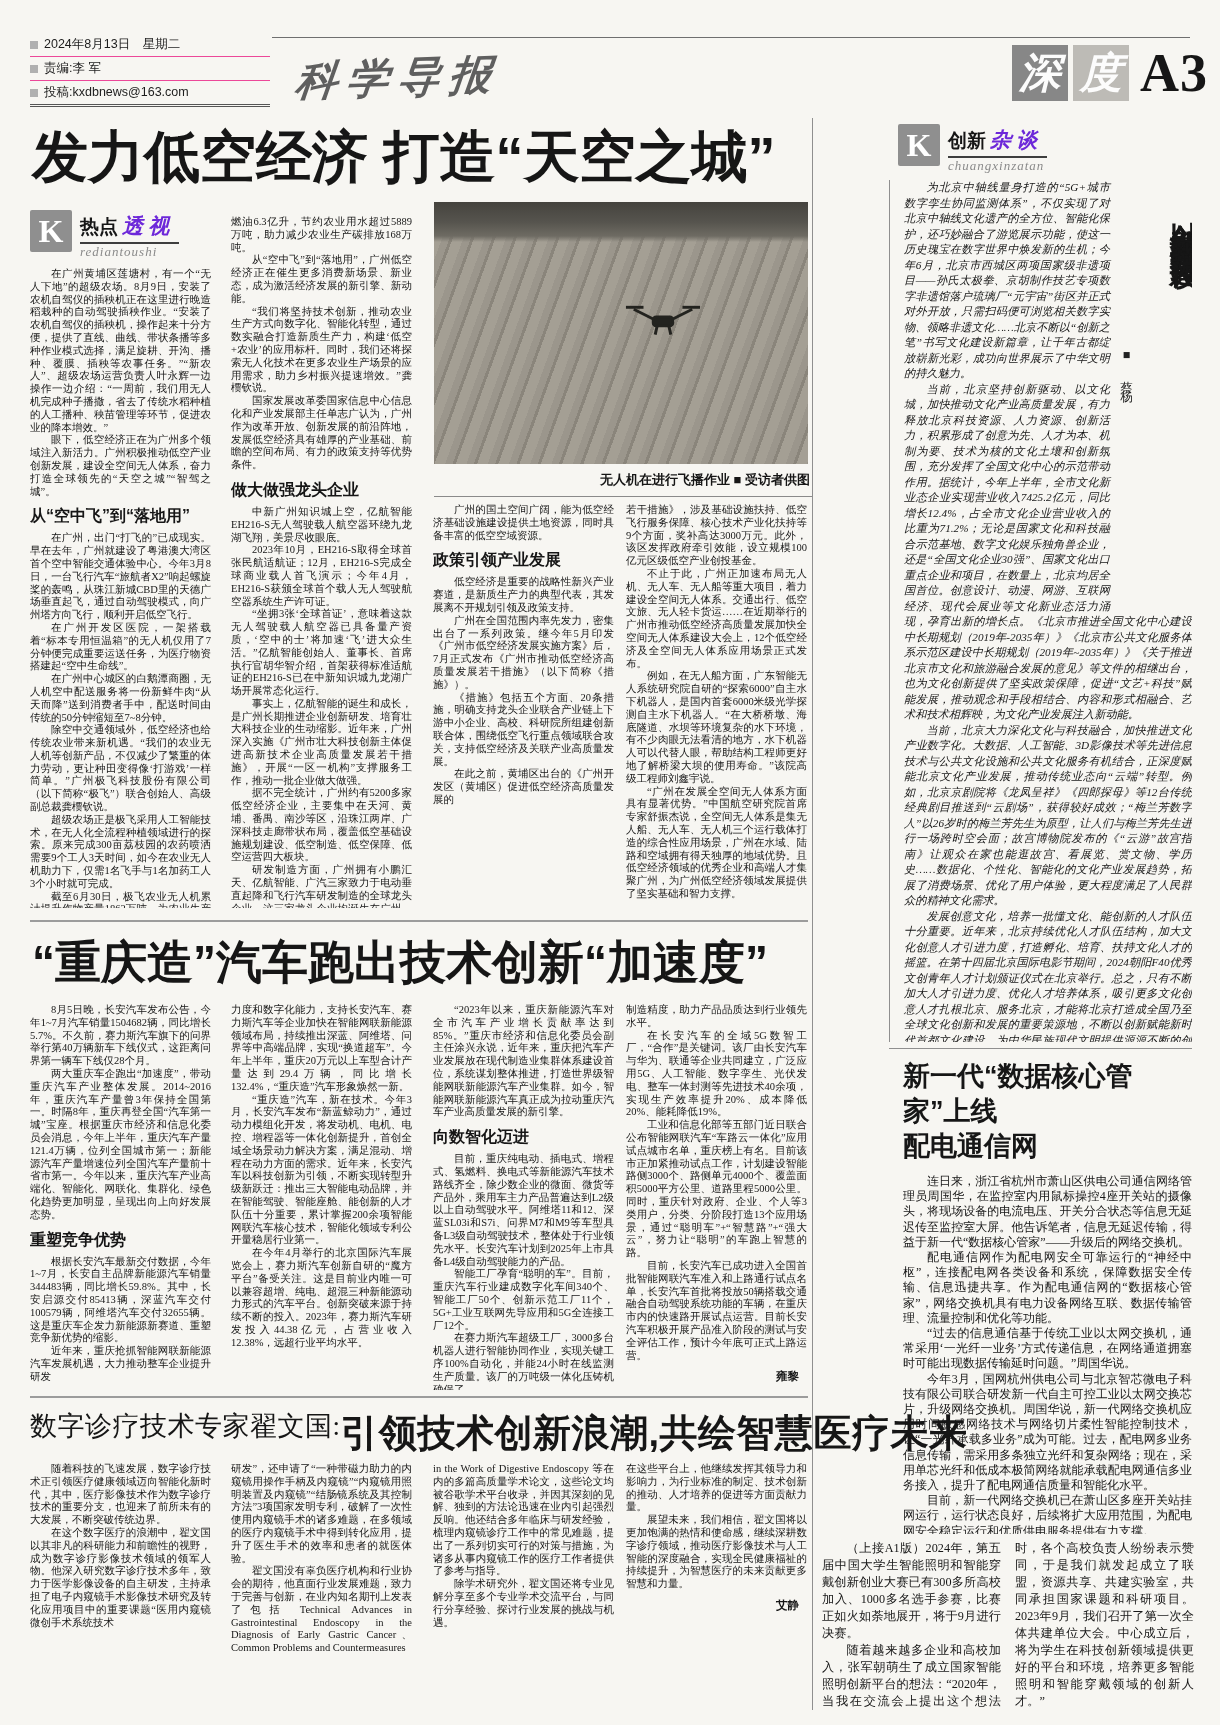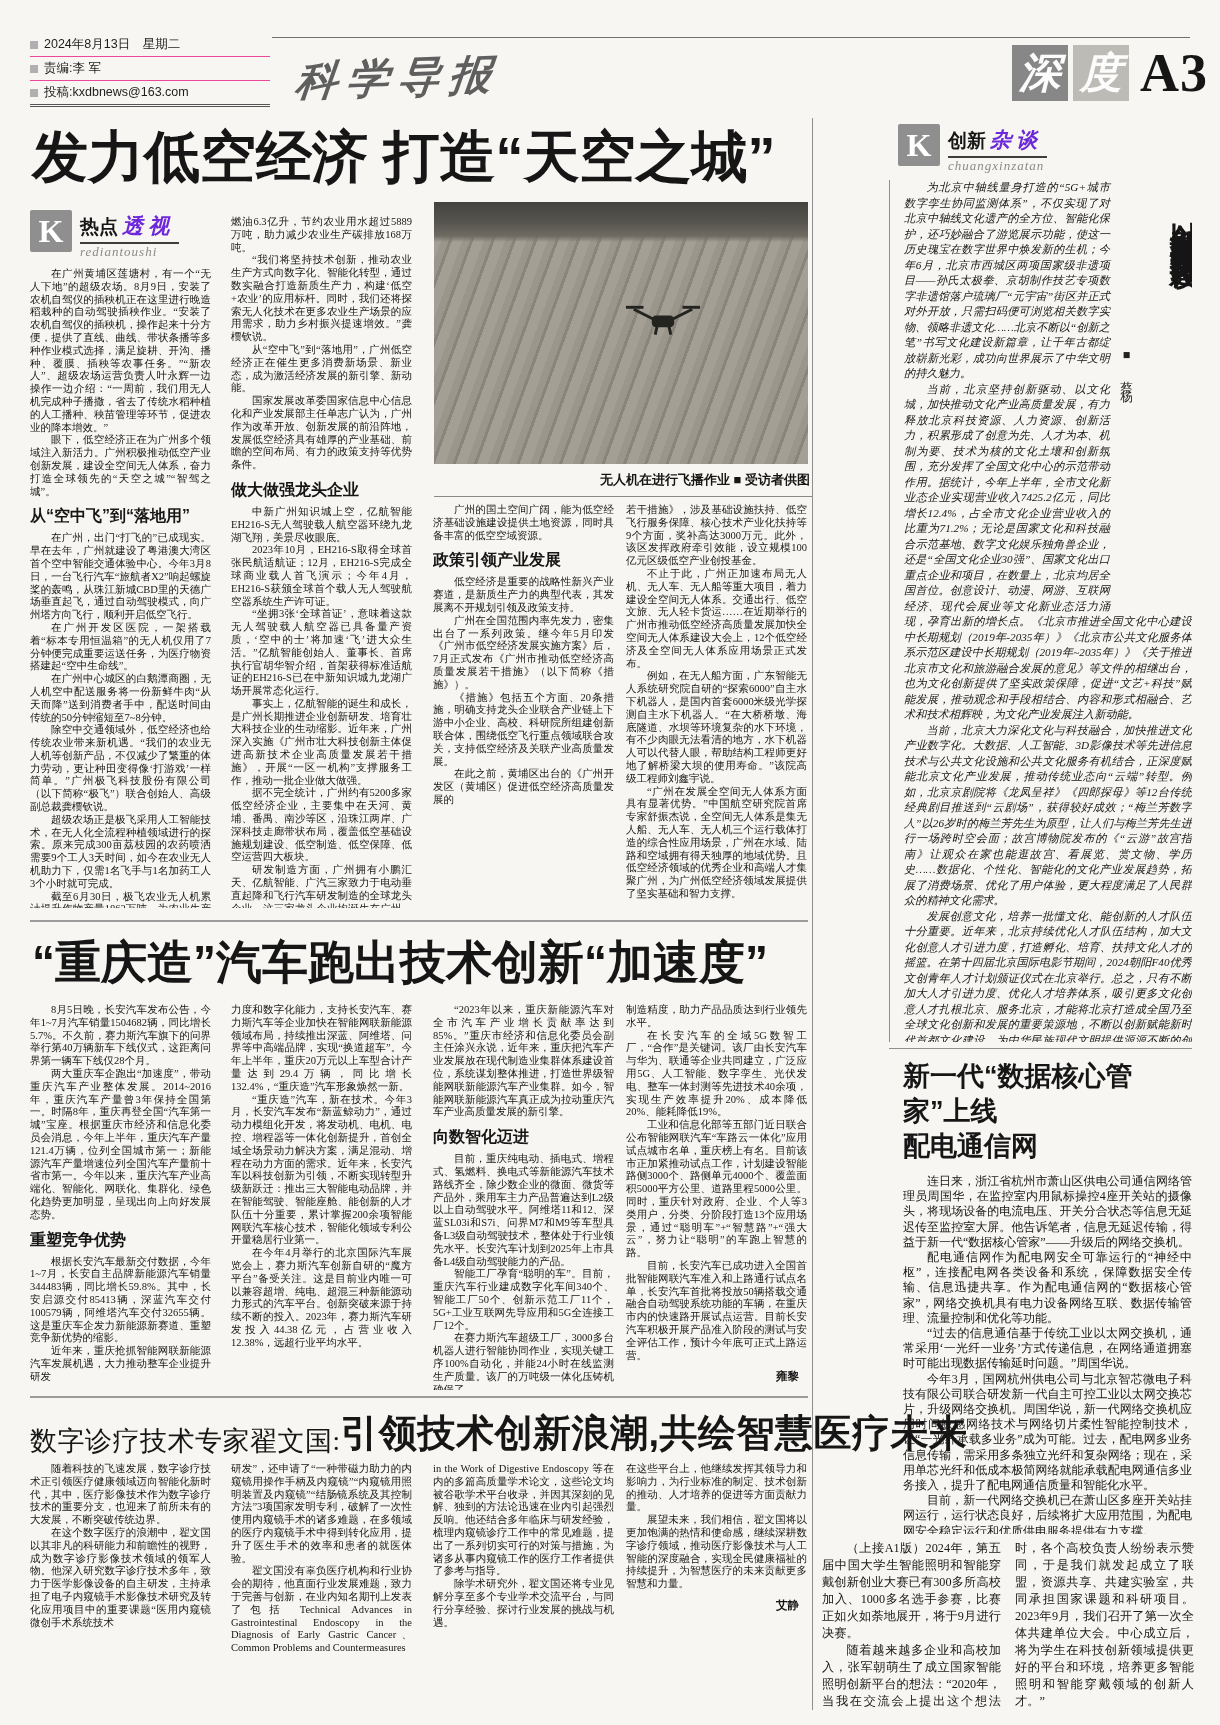--- a/index.html
+++ b/index.html
@@ -51,21 +51,21 @@
   .photo-cap{left:404px;top:354px;width:374px;text-align:right;font-weight:bold;font-size:13px;
              font-family:"Liberation Sans","DejaVu Sans",sans-serif;padding:5px 2px 7px;border-bottom:1px solid #8a8a8a;}
   .drone{position:absolute;left:190px;top:95px;width:78px;height:44px;}
 
   
   .sec-cq{left:30px;top:920px;width:778px;height:474px;border-bottom:2.5px solid #9c9c9c;}
   .cq-hl{left:2px;top:10px;width:760px;font-size:46px;font-weight:900;white-space:nowrap;}
 
   
   .sec-doc{left:30px;top:1406px;width:778px;height:304px;}
-  .doc-head{left:0;top:2px;width:778px;display:flex;align-items:flex-end;white-space:nowrap;}
+  .doc-head{left:0;top:2px;width:778px;display:flex;align-items:flex-start;white-space:nowrap;}
   .doc-kicker{font-size:27px;font-weight:500;letter-spacing:0.5px;}
   .doc-hl{font-size:38px;font-weight:900;letter-spacing:0.5px;}
 
   
   .vrule{left:812px;top:118px;width:0;height:1592px;border-left:1px solid #8f8f8f;}
   .essay{left:889px;top:180px;width:303px;height:862px;border-left:1px solid #8f8f8f;padding-left:14px;
          box-sizing:border-box;overflow:hidden;font-size:11.2px;line-height:15.5px;font-style:italic;text-align:justify;}
   .essay-float{float:right;width:76px;height:428px;position:relative;margin-left:6px;}
   .essay-vh{position:absolute;right:0;top:18px;writing-mode:vertical-rl;font-size:29px;font-weight:900;
             font-style:normal;letter-spacing:3px;font-family:"Liberation Sans","DejaVu Sans",sans-serif;}
@@ -142,22 +142,22 @@
         <div class="blk t-h">从“空中飞”到“落地用”</div>
         <div class="blk t-p">在广州，出门“打飞的”已成现实。早在去年，广州就建设了粤港澳大湾区首个空中智能交通体验中心。今年3月8日，一台飞行汽车“旅航者X2”响起螺旋桨的轰鸣，从珠江新城CBD里的天德广场垂直起飞，通过自动驾驶模式，向广州塔方向飞行，顺利开启低空飞行。</div>
         <div class="blk t-p">在广州开发区医院，一架搭载着“标本专用恒温箱”的无人机仅用了7分钟便完成重要运送任务，为医疗物资搭建起“空中生命线”。</div>
         <div class="blk t-p">在广州中心城区的白鹅潭商圈，无人机空中配送服务将一份新鲜牛肉“从天而降”送到消费者手中，配送时间由传统的50分钟缩短至7~8分钟。</div>
         <div class="blk t-p">除空中交通领域外，低空经济也给传统农业带来新机遇。“我们的农业无人机等创新产品，不仅减少了繁重的体力劳动，更让种田变得像‘打游戏’一样简单。”广州极飞科技股份有限公司（以下简称“极飞”）联合创始人、高级副总裁龚槚钦说。</div>
         <div class="blk t-p">超级农场正是极飞采用人工智能技术，在无人化全流程种植领域进行的探索。原来完成300亩荔枝园的农药喷洒需要9个工人3天时间，如今在农业无人机助力下，仅需1名飞手与1名加药工人3个小时就可完成。</div>
         <div class="blk t-p">截至6月30日，极飞农业无人机累计提升作物产量1862万吨，为农业生产节省</div>
       </div>
     <div class="ncol" style="left:201px;top:104px;height:692px;">
         <div class="blk t-pc">燃油6.3亿升，节约农业用水超过5889万吨，助力减少农业生产碳排放168万吨。</div>
+        <div class="blk t-p">从“空中飞”到“落地用”，广州低空经济正在催生更多消费新场景、新业态，成为激活经济发展的新引擎、新动能。</div>
         <div class="blk t-p">“我们将坚持技术创新，推动农业生产方式向数字化、智能化转型，通过数实融合打造新质生产力，构建‘低空+农业’的应用标杆。同时，我们还将探索无人化技术在更多农业生产场景的应用需求，助力乡村振兴提速增效。”龚槚钦说。</div>
-        <div class="blk t-p">从“空中飞”到“落地用”，广州低空经济正在催生更多消费新场景、新业态，成为激活经济发展的新引擎、新动能。</div>
         <div class="blk t-p">国家发展改革委国家信息中心信息化和产业发展部主任单志广认为，广州作为改革开放、创新发展的前沿阵地，发展低空经济具有雄厚的产业基础、前瞻的空间布局、有力的政策支持等优势条件。</div>
         <div class="blk t-h">做大做强龙头企业</div>
         <div class="blk t-p">中新广州知识城上空，亿航智能EH216-S无人驾驶载人航空器环绕九龙湖飞翔，美景尽收眼底。</div>
         <div class="blk t-p">2023年10月，EH216-S取得全球首张民航适航证；12月，EH216-S完成全球商业载人首飞演示；今年4月，EH216-S获颁全球首个载人无人驾驶航空器系统生产许可证。</div>
         <div class="blk t-p">“坐拥3张‘全球首证’，意味着这款无人驾驶载人航空器已具备量产资质，‘空中的士’将加速‘飞’进大众生活。”亿航智能创始人、董事长、首席执行官胡华智介绍，首架获得标准适航证的EH216-S已在中新知识城九龙湖广场开展常态化运行。</div>
         <div class="blk t-p">事实上，亿航智能的诞生和成长，是广州长期推进企业创新研发、培育壮大科技企业的生动缩影。近年来，广州深入实施《广州市壮大科技创新主体促进高新技术企业高质量发展若干措施》，开展“一区一机构”支撑服务工作，推动一批企业做大做强。</div>
         <div class="blk t-p">据不完全统计，广州约有5200多家低空经济企业，主要集中在天河、黄埔、番禺、南沙等区，沿珠江两岸、广深科技走廊带状布局，覆盖低空基础设施规划建设、低空制造、低空保障、低空运营四大板块。</div>
         <div class="blk t-p">研发制造方面，广州拥有小鹏汇天、亿航智能、广汽三家致力于电动垂直起降和飞行汽车研发制造的全球龙头企业。这三家龙头企业均诞生在广州，并非偶然。作为粤港澳大湾区的核心城市，广州产业链基础较为完善且经济总量庞大，为低空经济发展提供了肥沃土壤。</div>
       </div>
     <div class="ncol" style="left:403px;top:392px;height:404px;">

